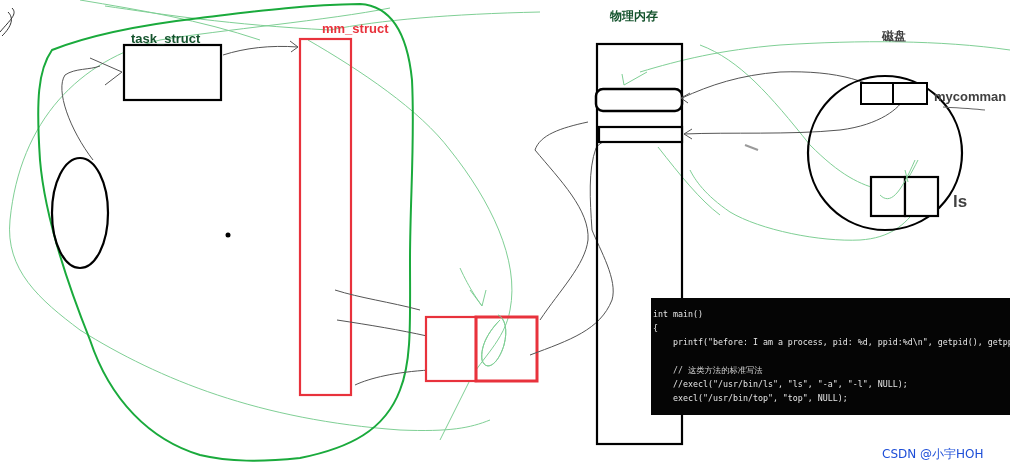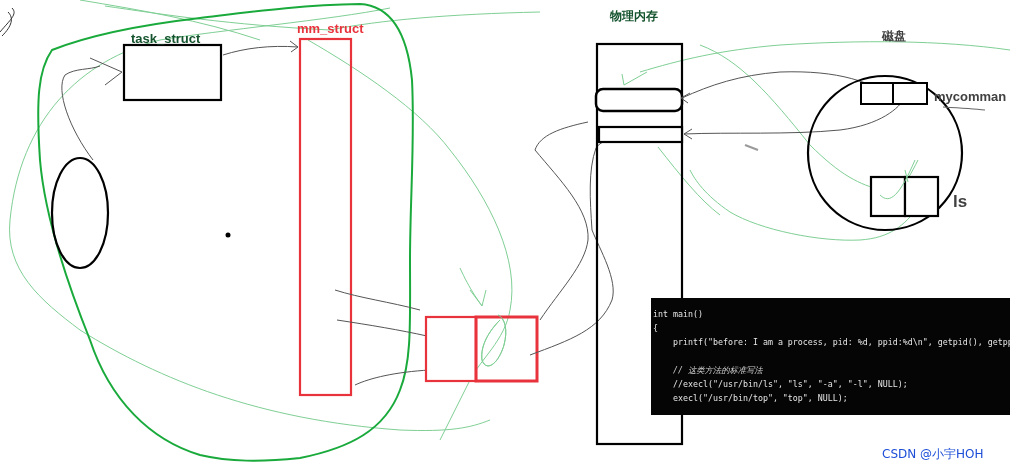--- a/index.html
+++ b/index.html
@@ -1,29 +1,29 @@
 <!DOCTYPE html>
 <html><head>
   <meta charset="utf-8">
   <style>
     html, body { margin: 0; padding: 0; background: #ffffff; }
     body { width: 1010px; height: 472px; position: relative; overflow: hidden; font-family: "DejaVu Sans", sans-serif; }
     #canvas { position: absolute; left: 0; top: 0; width: 1010px; height: 472px; }
     .label { position: absolute; font-family: "Liberation Sans", sans-serif; font-weight: bold; white-space: nowrap; }
     .label-black { color: #14532d; font-size: 13px; }
-    .label-red { color: #e8323c; font-size: 13px; }
+    .label-red { color: #e8323c; font-size: 13px; margin-left: 25px; }
     .label-disk { color: #404040; font-size: 14px; }
     .code-panel {
       position: absolute; left: 651px; top: 298px; width: 359px; height: 117px;
       background: #050505; color: #e6e6e6;
       font-family: "DejaVu Sans Mono", monospace; font-size: 8.3px; line-height: 14px;
       box-sizing: border-box; padding: 9px 0 0 2px; overflow: hidden;
     }
     .code-line { white-space: pre; height: 14px; }
-    .code-comment { color: #cfcfcf; font-style: italic; }
+    .code-comment { color: #cfcfcf; }
     .watermark {
       position: absolute; left: 882px; top: 446px; color: #1d4ed8;
       font-family: "DejaVu Sans", sans-serif; font-size: 12px; white-space: nowrap;
     }
   </style>
 </head>
 <body>
 
 <svg id="canvas" width="1010" height="472" viewBox="0 0 1010 472" xmlns="http://www.w3.org/2000/svg">
 

